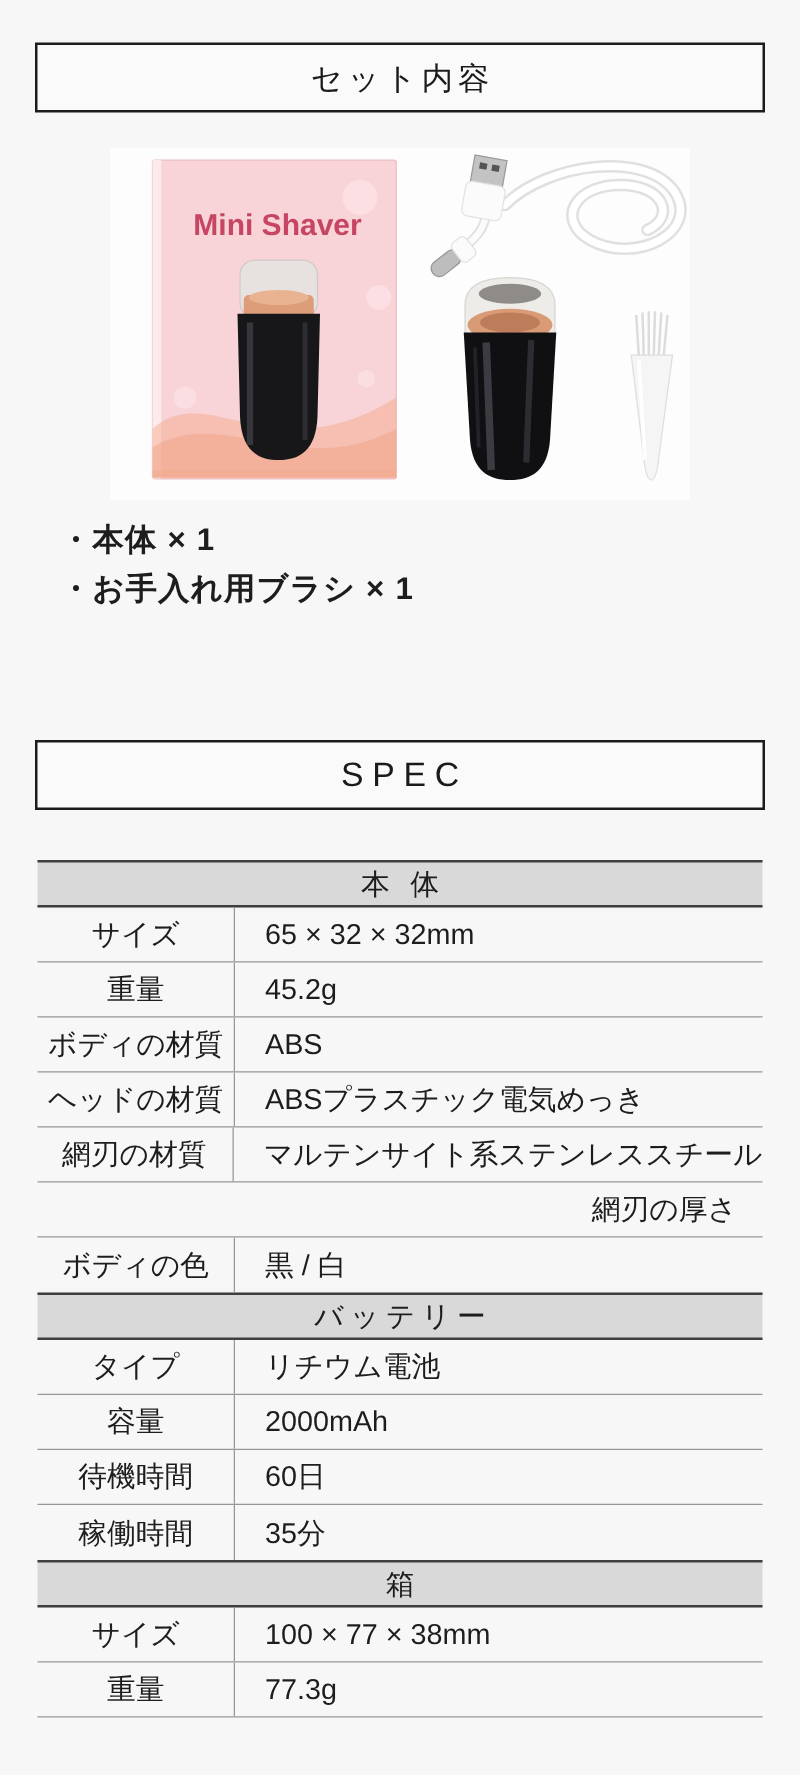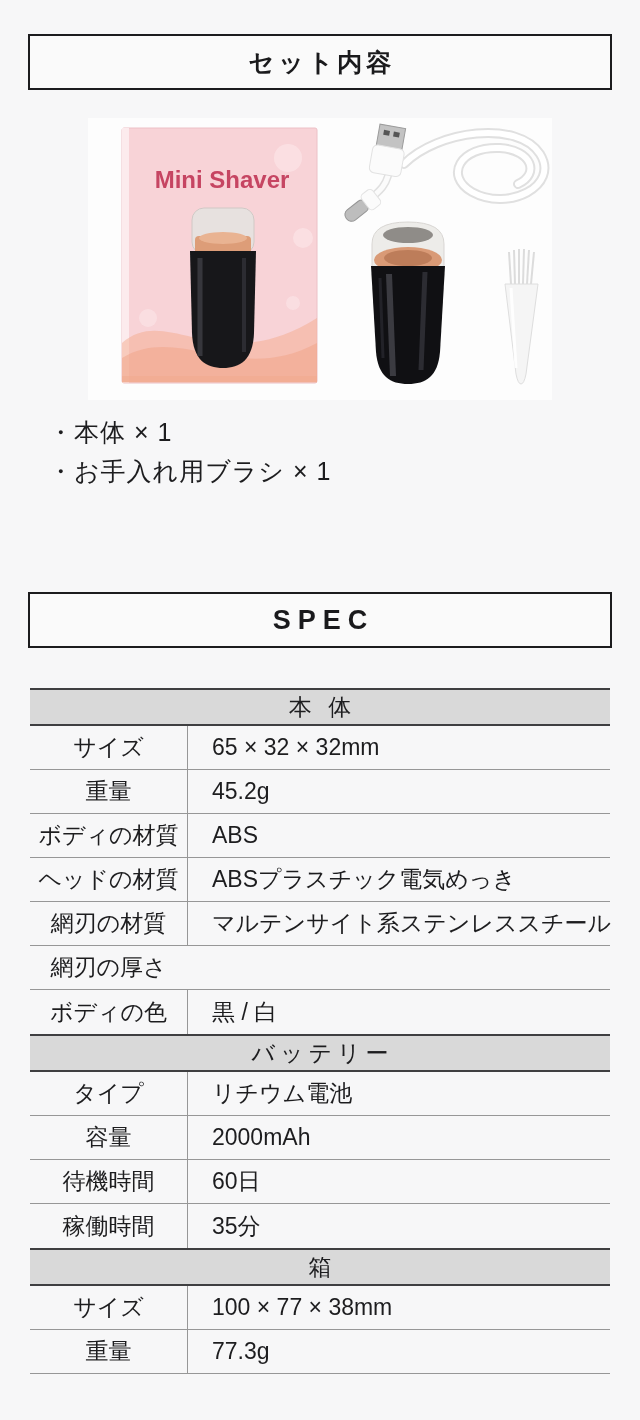--- a/index.html
+++ b/index.html
@@ -27,21 +27,21 @@
     border:2px solid #1c1c1e;
     background:#fafafa;
     display:flex;
     align-items:center;
     justify-content:center;
   }
   #set-title-box{ top:34px; }
   #spec-title-box{ top:592px; }
   .title-text{
     font-size:25px;
-    font-weight:700;
+    font-weight:400;
     letter-spacing:4px;
     color:#1a1a1c;
     text-indent:4px;
   }
   #spec-title-box .title-text{
     font-size:27px;
     letter-spacing:7px;
     text-indent:7px;
   }
   
@@ -57,20 +57,21 @@
     position:absolute;
     left:48px;
     top:413px;
     margin:0;
     padding:0;
     list-style:none;
     font-size:25px;
     line-height:39px;
     color:#1d1d1f;
     letter-spacing:1px;
+    font-weight:bold;
   }
   
   .spec-table{
     position:absolute;
     left:30px;
     top:688px;
     width:580px;
   }
   .spec-group-header{
     box-sizing:border-box;
@@ -86,20 +87,21 @@
     text-indent:5px;
     color:#1d1d1f;
   }
   .spec-row{
     box-sizing:border-box;
     display:flex;
     height:44px;
     border-bottom:1px solid #979797;
     align-items:stretch;
     background:transparent;
+    justify-content:flex-end;
   }
   .spec-group .spec-row:last-child{ border-bottom:none; }
   .spec-group:last-child .spec-row:last-child{ border-bottom:1px solid #979797; }
   .spec-label{
     width:157px;
     flex:0 0 157px;
     display:flex;
     align-items:center;
     justify-content:center;
     font-size:23px;

